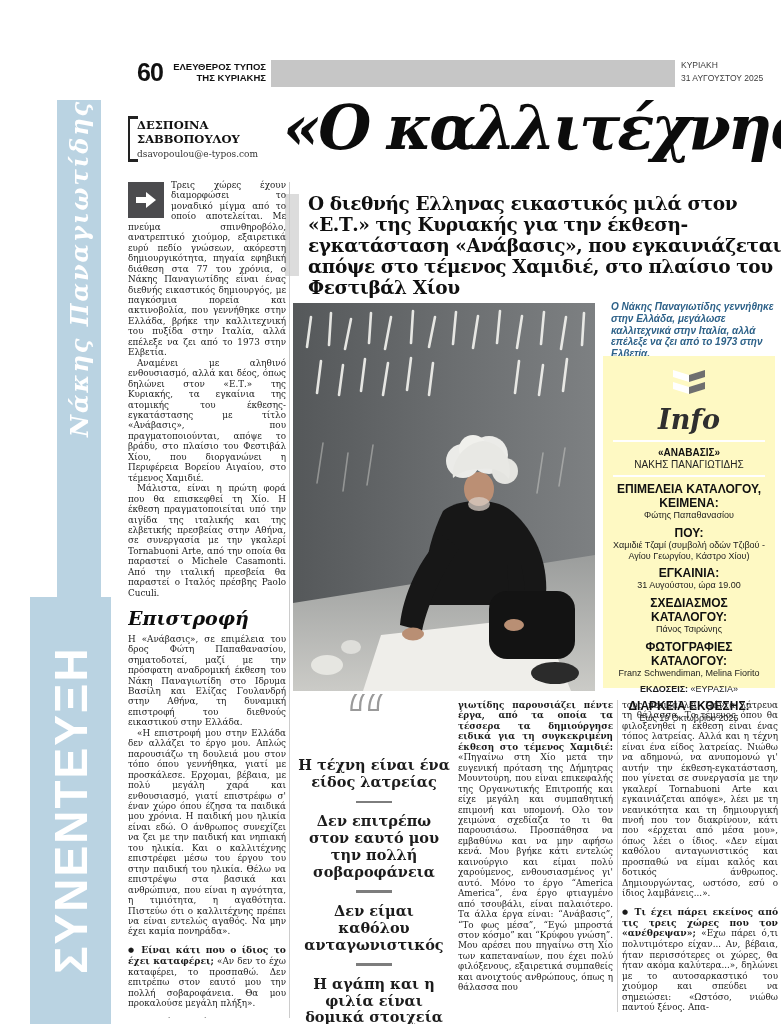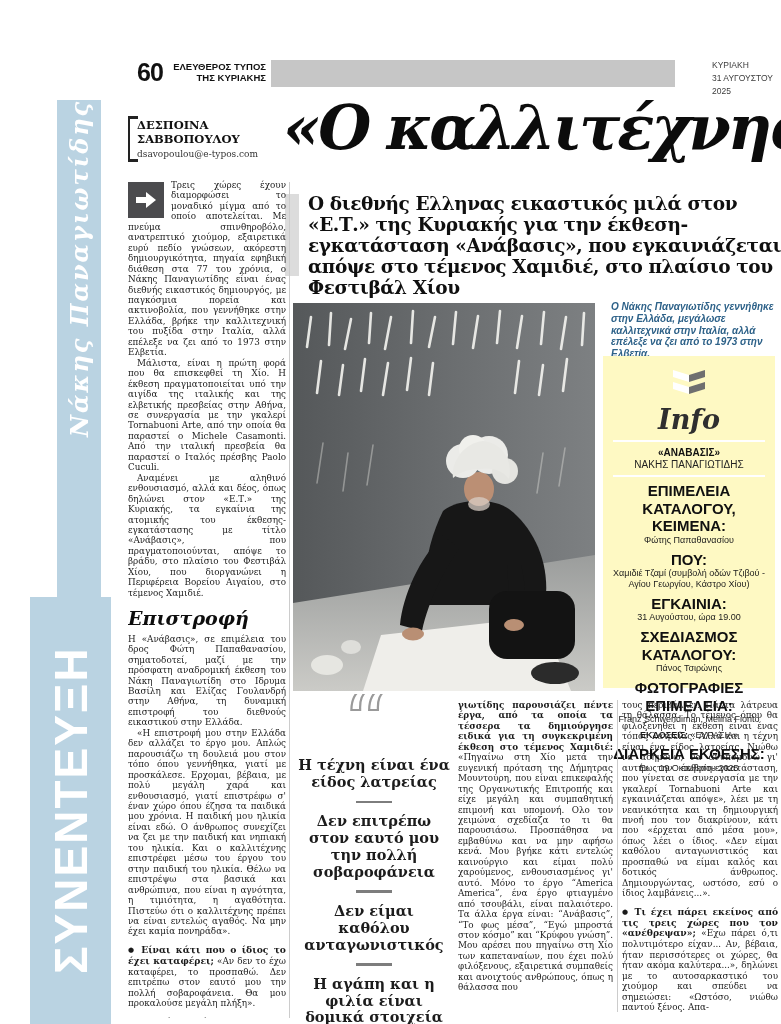--- a/index.html
+++ b/index.html
@@ -37,21 +37,21 @@
   .subhead{width:478px;font-family:"DejaVu Serif",serif;font-weight:700;font-size:18.5px;
      line-height:1.13;letter-spacing:-0.4px;color:#0f0f0f;}
 
   
   .caption{font-weight:700;font-style:italic;font-size:10px;line-height:1.18;color:#2e6289;margin-left:8px;}
   .infobox{background:#fef9c3;text-align:center;padding:12px 10px 10px;box-sizing:border-box;}
   .info-title{font-family:"DejaVu Serif",serif;font-weight:700;font-style:italic;font-size:27px;color:#2f2f2f;margin:2px 0 4px;}
   .info-hr{height:2px;background:#ffffff;border:0;margin:5px 0;}
   .info-ex{font-size:10px;font-weight:700;color:#111;}
   .info-artist{font-size:10px;color:#222;margin-top:1px;}
-  .info-label{font-size:15px;font-weight:700;line-height:1.18;color:#101010;margin-top:5px;}
+  .info-label{font-size:12px;font-weight:700;line-height:1.18;color:#101010;margin-top:5px;}
   .info-value{font-size:9px;line-height:1.18;color:#1c1c1c;}
   .info-inline{margin-top:5px;font-size:9px;}
   .info-inline b{font-weight:700;}
 
   
   .col{font-family:"DejaVu Serif",serif;font-size:8.8px;line-height:1.19;
        text-align:justify;color:#1a1a1a;}
   .col p{margin:0;}
   .col p.ind{text-indent:9px;}
   .col p.qa{margin-top:8px;text-indent:0;}
@@ -74,21 +74,21 @@
 <body>
 
 <div id="page">
 
   <div class="abs pagenum" style="left:137px;top:58px;">60</div>
   <div class="abs masthead" style="left:170px;top:61px;width:96px;">
     <div>ΕΛΕΥΘΕΡΟΣ ΤΥΠΟΣ</div>
     <div>ΤΗΣ ΚΥΡΙΑΚΗΣ</div>
   </div>
   <div class="abs topbar" style="left:271px;top:60px;width:404px;height:27px;"></div>
-  <div class="abs dateblock" style="left:712px;top:59px;">
+  <div class="abs dateblock" style="left:681px;top:59px;">
     <div>ΚΥΡΙΑΚΗ</div>
     <div>31 ΑΥΓΟΥΣΤΟΥ 2025</div>
   </div>
 
   <div class="abs strip" style="left:57px;top:100px;width:44px;height:497px;">
     <div class="vert-name">Νάκης Παναγιωτίδης</div>
   </div>
   <div class="abs strip" style="left:30px;top:597px;width:81px;height:427px;">
     <div class="vert-section">ΣΥΝΕΝΤΕΥΞΗ</div>
   </div>
@@ -189,21 +189,21 @@
     <div class="info-artist">ΝΑΚΗΣ ΠΑΝΑΓΙΩΤΙΔΗΣ</div>
     <div class="info-hr"></div>
     <div class="info-label">ΕΠΙΜΕΛΕΙΑ ΚΑΤΑΛΟΓΟΥ, ΚΕΙΜΕΝΑ:</div>
     <div class="info-value">Φώτης Παπαθανασίου</div>
     <div class="info-label">ΠΟΥ:</div>
     <div class="info-value">Χαμιδιέ Τζαμί (συμβολή οδών Τζιβού - Αγίου Γεωργίου, Κάστρο Χίου)</div>
     <div class="info-label">ΕΓΚΑΙΝΙΑ:</div>
     <div class="info-value">31 Αυγούστου, ώρα 19.00</div>
     <div class="info-label">ΣΧΕΔΙΑΣΜΟΣ ΚΑΤΑΛΟΓΟΥ:</div>
     <div class="info-value">Πάνος Τσιρώνης</div>
-    <div class="info-label">ΦΩΤΟΓΡΑΦΙΕΣ ΕΠΙΜΕΛΕΙΑ:</div>
+    <div class="info-label">ΦΩΤΟΓΡΑΦΙΕΣ ΚΑΤΑΛΟΓΟΥ:</div>
     <div class="info-value">Franz Schwendiman, Melina Fiorito</div>
     <div class="info-inline">
       <b>ΕΚΔΟΣΕΙΣ:</b>
       <span>«ΕΥΡΑΣΙΑ»</span>
     </div>
     <div class="info-label">ΔΙΑΡΚΕΙΑ ΕΚΘΕΣΗΣ:</div>
     <div class="info-value">Εως 19 Οκτωβρίου 2025</div>
   </div>
 
   <div class="abs vrule" style="left:289px;top:182px;height:836px;"></div>
@@ -211,22 +211,22 @@
 
   <div class="abs col" style="left:128px;top:180px;width:158px;height:838px;overflow:hidden;">
     <p>
       <span class="droplink">
         <svg width="20" height="18" viewBox="0 0 20 18">
             <polygon points="0,6 10,6 10,1 20,9 10,17 10,12 0,12" fill="#ffffff"></polygon>
           </svg>
       </span>
       <span>Τρεις χώρες έχουν διαμορφώσει το μοναδικό μίγμα από το οποίο αποτελείται. Με πνεύμα σπινθηροβόλο, ανατρεπτικό χιούμορ, εξαιρετικά ευρύ πεδίο γνώσεων, ακόρεστη δημιουργικότητα, πηγαία εφηβική διάθεση στα 77 του χρόνια, ο Νάκης Παναγιωτίδης είναι ένας διεθνής εικαστικός δημιουργός, με παγκόσμια πορεία και ακτινοβολία, που γεννήθηκε στην Ελλάδα, βρήκε την καλλιτεχνική του πυξίδα στην Ιταλία, αλλά επέλεξε να ζει από το 1973 στην Ελβετία.</span>
     </p>
+    <p class="ind">Αναμένει με αληθινό ενθουσιασμό, αλλά και δέος, όπως δηλώνει στον «Ε.Τ.» της Κυριακής, τα εγκαίνια της ατομικής του έκθεσης-εγκατάστασης με τίτλο «Ανάβασις», που πραγματοποιούνται, απόψε το βράδυ, στο πλαίσιο του Φεστιβάλ Χίου, που διοργανώνει η Περιφέρεια Βορείου Αιγαίου, στο τέμενος Χαμιδιέ.</p>
     <p class="ind">Μάλιστα, είναι η πρώτη φορά που θα επισκεφθεί τη Χίο. Η έκθεση πραγματοποιείται υπό την αιγίδα της ιταλικής και της ελβετικής πρεσβείας στην Αθήνα, σε συνεργασία με την γκαλερί Tornabuoni Arte, από την οποία θα παραστεί ο Michele Casamonti. Από την ιταλική πρεσβεία θα παραστεί ο Ιταλός πρέσβης Paolo Cuculi.</p>
-    <p class="ind">Αναμένει με αληθινό ενθουσιασμό, αλλά και δέος, όπως δηλώνει στον «Ε.Τ.» της Κυριακής, τα εγκαίνια της ατομικής του έκθεσης-εγκατάστασης με τίτλο «Ανάβασις», που πραγματοποιούνται, απόψε το βράδυ, στο πλαίσιο του Φεστιβάλ Χίου, που διοργανώνει η Περιφέρεια Βορείου Αιγαίου, στο τέμενος Χαμιδιέ.</p>
     <div class="sechead">Επιστροφή</div>
     <p>Η «Ανάβασις», σε επιμέλεια του δρος Φώτη Παπαθανασίου, σηματοδοτεί, μαζί με την πρόσφατη αναδρομική έκθεση του Νάκη Παναγιωτίδη στο Ιδρυμα Βασίλη και Ελίζας Γουλανδρή στην Αθήνα, τη δυναμική επιστροφή του διεθνούς εικαστικού στην Ελλάδα.</p>
     <p class="ind">«Η επιστροφή μου στην Ελλάδα δεν αλλάζει το έργο μου. Απλώς παρουσιάζω τη δουλειά μου στον τόπο όπου γεννήθηκα, γιατί με προσκάλεσε. Ερχομαι, βέβαια, με πολύ μεγάλη χαρά και ενθουσιασμό, γιατί επιστρέφω σ' έναν χώρο όπου έζησα τα παιδικά μου χρόνια. Η παιδική μου ηλικία είναι εδώ. Ο άνθρωπος συνεχίζει να ζει με την παιδική και νηπιακή του ηλικία. Και ο καλλιτέχνης επιστρέφει μέσω του έργου του στην παιδική του ηλικία. Θέλω να επιστρέψω στα βασικά και ανθρώπινα, που είναι η αγνότητα, η τιμιότητα, η αγαθότητα. Πιστεύω ότι ο καλλιτέχνης πρέπει να είναι εντελώς αγαθός. Να μην έχει καμία πονηράδα».</p>
     <p class="qa">
       <span class="bullet">●</span>
       <b>Είναι κάτι που ο ίδιος το έχει καταφέρει;</b>
       <span>«Αν δεν το έχω καταφέρει, το προσπαθώ. Δεν επιτρέπω στον εαυτό μου την πολλή σοβαροφάνεια. Θα μου προκαλούσε μεγάλη πλήξη».</span>
     </p>
     <p class="qa">
       <span class="bullet">●</span>

